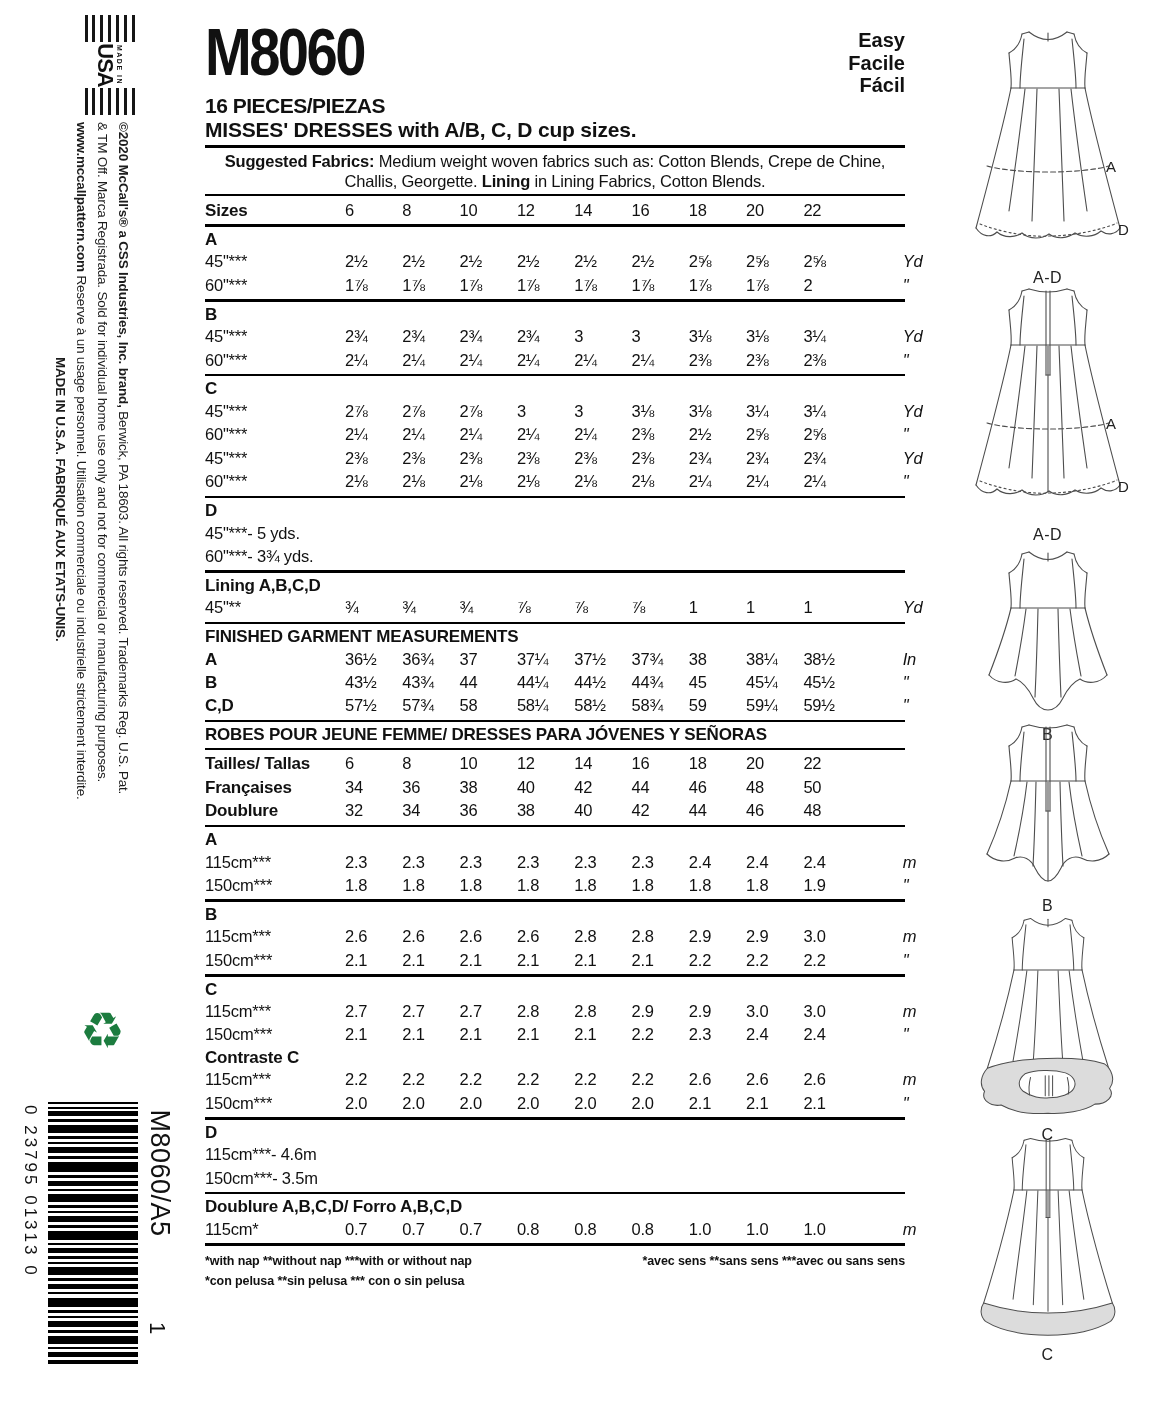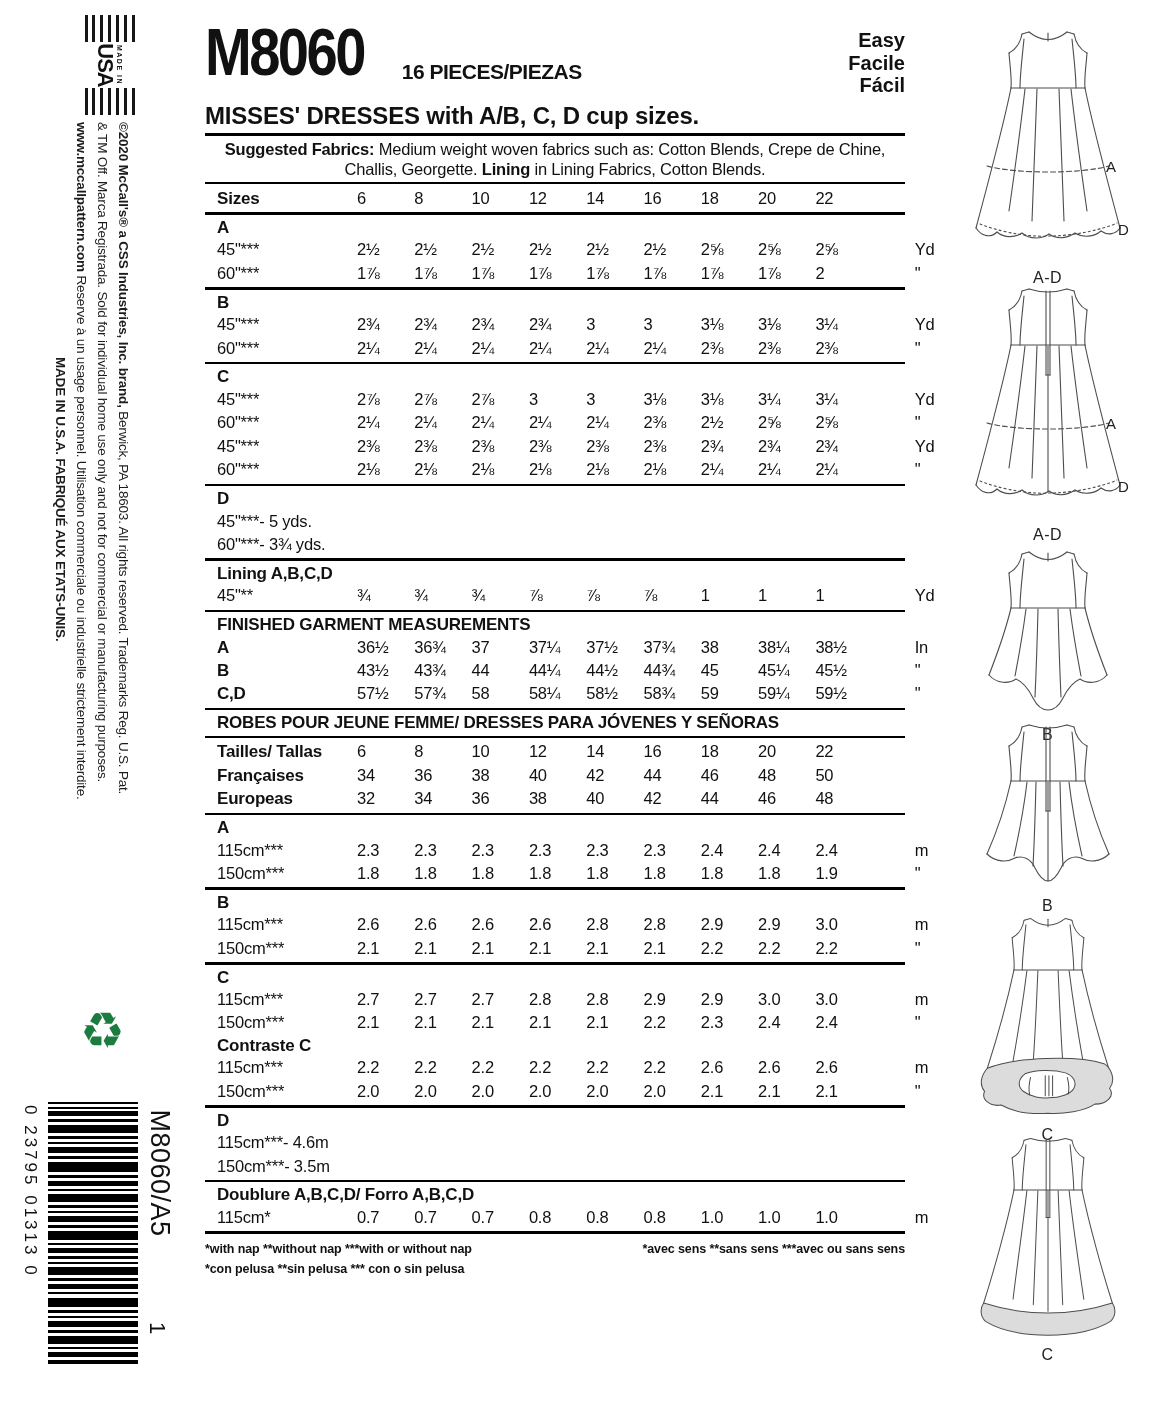--- a/index.html
+++ b/index.html
@@ -17,36 +17,36 @@
   .legal .b{font-weight:bold;}
   .legal .l4{text-indent:235px;}
   .recycle{position:absolute;left:80px;top:1005px;font-size:50px;line-height:52px;color:#1c7c3f;}
   .barcode-svg{position:absolute;left:48px;top:1102px;}
   .bdigits{left:-105px;top:1230px;width:270px;height:20px;font-size:17px;letter-spacing:3px;white-space:nowrap;}
   .bcode{left:62px;top:1187px;width:190px;height:35px;font-size:27px;letter-spacing:0.5px;}
   .bplate{left:150px;top:1322px;width:20px;height:20px;font-size:22px;}
 
   
   .content{position:absolute;left:205px;top:20px;width:700px;}
-  .h1row{display:flex;align-items:flex-end;gap:10px;position:relative;}
+  .h1row{display:flex;align-items:flex-start;gap:10px;position:relative;flex-direction:column;}
   .pnum{font-size:66px;font-weight:bold;letter-spacing:-3px;line-height:64px;transform:scaleX(0.85);transform-origin:left bottom;white-space:nowrap;}
   .pieces{font-size:21px;font-weight:bold;letter-spacing:-0.5px;}
   .easy{position:absolute;right:0;top:9px;text-align:right;font-weight:bold;font-size:20px;line-height:22.5px;}
-  .title{font-size:24px;font-weight:bold;margin-top:18px;letter-spacing:-0.2px;}
+  .title{font-size:21px;font-weight:bold;margin-top:0;letter-spacing:-0.2px;}
   .hrule{height:2.5px;background:#000;margin:3px 0;}
   .fab{font-size:16.5px;line-height:20px;letter-spacing:-0.2px;text-align:center;}
   .fab .b{font-weight:bold;}
 
   
   .trow{display:grid;grid-template-columns:140px repeat(9,57.3px) auto;height:23.4px;line-height:23.4px;
-        font-size:16.5px;letter-spacing:-0.2px;white-space:nowrap;margin-left:12px;}
+        font-size:16.5px;letter-spacing:-0.2px;white-space:nowrap;}
   .trow.sec{height:21.5px;line-height:21.5px;}
   .trow.sec .lab,.trow.db .lab{font-weight:bold;font-size:17px;}
   .trow .lab.full{grid-column:1/-1;}
-  .trow .unit{padding-left:42px;}
+  .trow .unit{padding-left:42px;font-style:italic;}
   .rule{height:2.5px;background:#000;margin:2px 0;}
 
   
   .fns{margin-top:5px;font-size:12.5px;font-weight:bold;letter-spacing:-0.1px;line-height:20px;}
   .fn1{display:flex;justify-content:space-between;align-items:flex-end;}
 
   
   .illo{position:absolute;left:945px;width:205px;text-align:center;}
   .illo svg{display:block;margin:0 auto;}
   .illo .cap{font-size:16px;margin-top:9px;letter-spacing:0.5px;color:#222;}
@@ -361,21 +361,21 @@
           <div class="cell">38</div>
           <div class="cell">40</div>
           <div class="cell">42</div>
           <div class="cell">44</div>
           <div class="cell">46</div>
           <div class="cell">48</div>
           <div class="cell">50</div>
           <div class="unit"></div>
         </div>
         <div class="trow db">
-          <div class="lab">Europeas</div>
+          <div class="lab">Doublure</div>
           <div class="cell">32</div>
           <div class="cell">34</div>
           <div class="cell">36</div>
           <div class="cell">38</div>
           <div class="cell">40</div>
           <div class="cell">42</div>
           <div class="cell">44</div>
           <div class="cell">46</div>
           <div class="cell">48</div>
           <div class="unit"></div>

